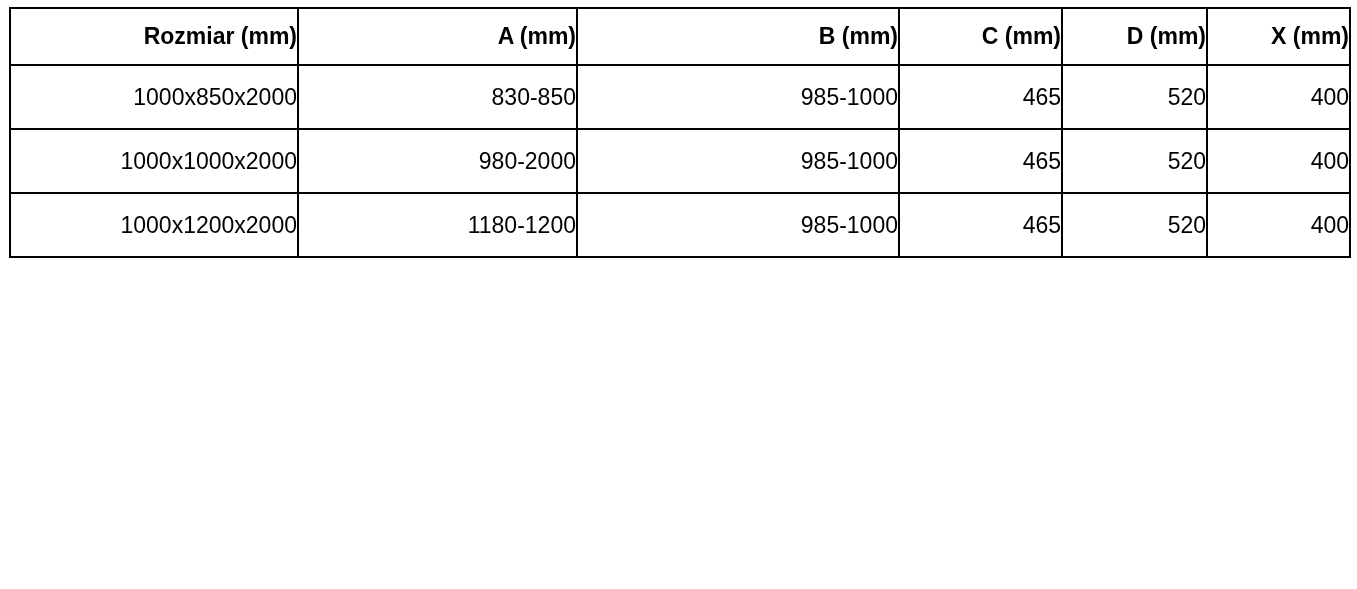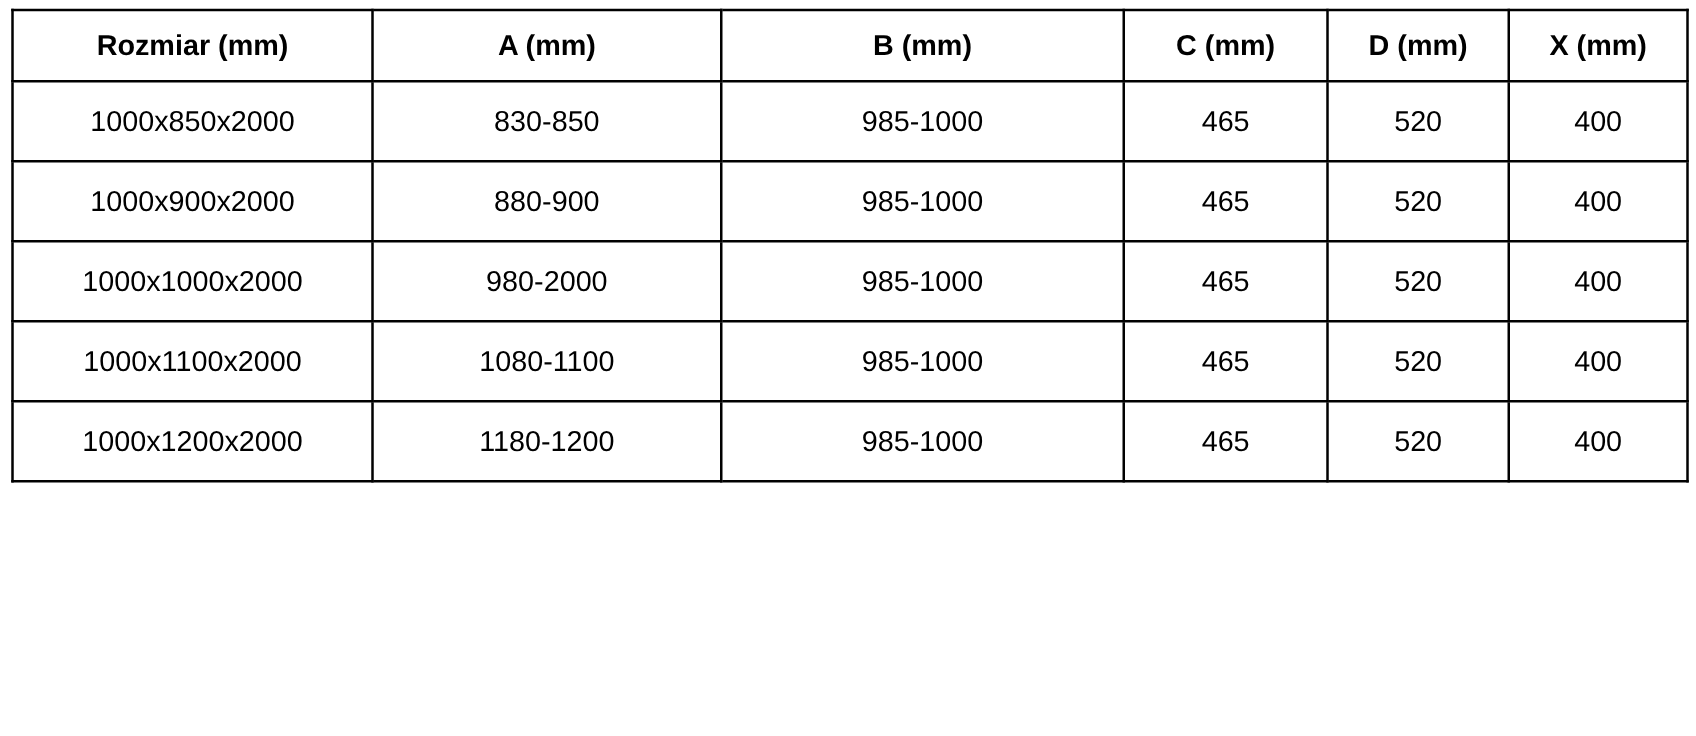--- a/index.html
+++ b/index.html
@@ -15,21 +15,21 @@
   }
   table.dim-table {
     border-collapse: collapse;
     table-layout: fixed;
     width: 1340px;
     background: #ffffff;
   }
   table.dim-table th,
   table.dim-table td {
     border: 2px solid #000000;
-    text-align: center;
+    text-align: right;
     vertical-align: middle;
     color: #000000;
     font-size: 23px;
     padding: 0;
     overflow: hidden;
     white-space: nowrap;
   }
   table.dim-table thead th {
     font-weight: bold;
     height: 55px;
@@ -71,38 +71,22 @@
     <tbody>
         <tr>
           <td>1000x850x2000</td>
           <td>830-850</td>
           <td>985-1000</td>
           <td>465</td>
           <td>520</td>
           <td>400</td>
         </tr>
         <tr>
-          <td>1000x900x2000</td>
-          <td>880-900</td>
-          <td>985-1000</td>
-          <td>465</td>
-          <td>520</td>
-          <td>400</td>
-        </tr>
-        <tr>
           <td>1000x1000x2000</td>
           <td>980-2000</td>
-          <td>985-1000</td>
-          <td>465</td>
-          <td>520</td>
-          <td>400</td>
-        </tr>
-        <tr>
-          <td>1000x1100x2000</td>
-          <td>1080-1100</td>
           <td>985-1000</td>
           <td>465</td>
           <td>520</td>
           <td>400</td>
         </tr>
         <tr>
           <td>1000x1200x2000</td>
           <td>1180-1200</td>
           <td>985-1000</td>
           <td>465</td>

